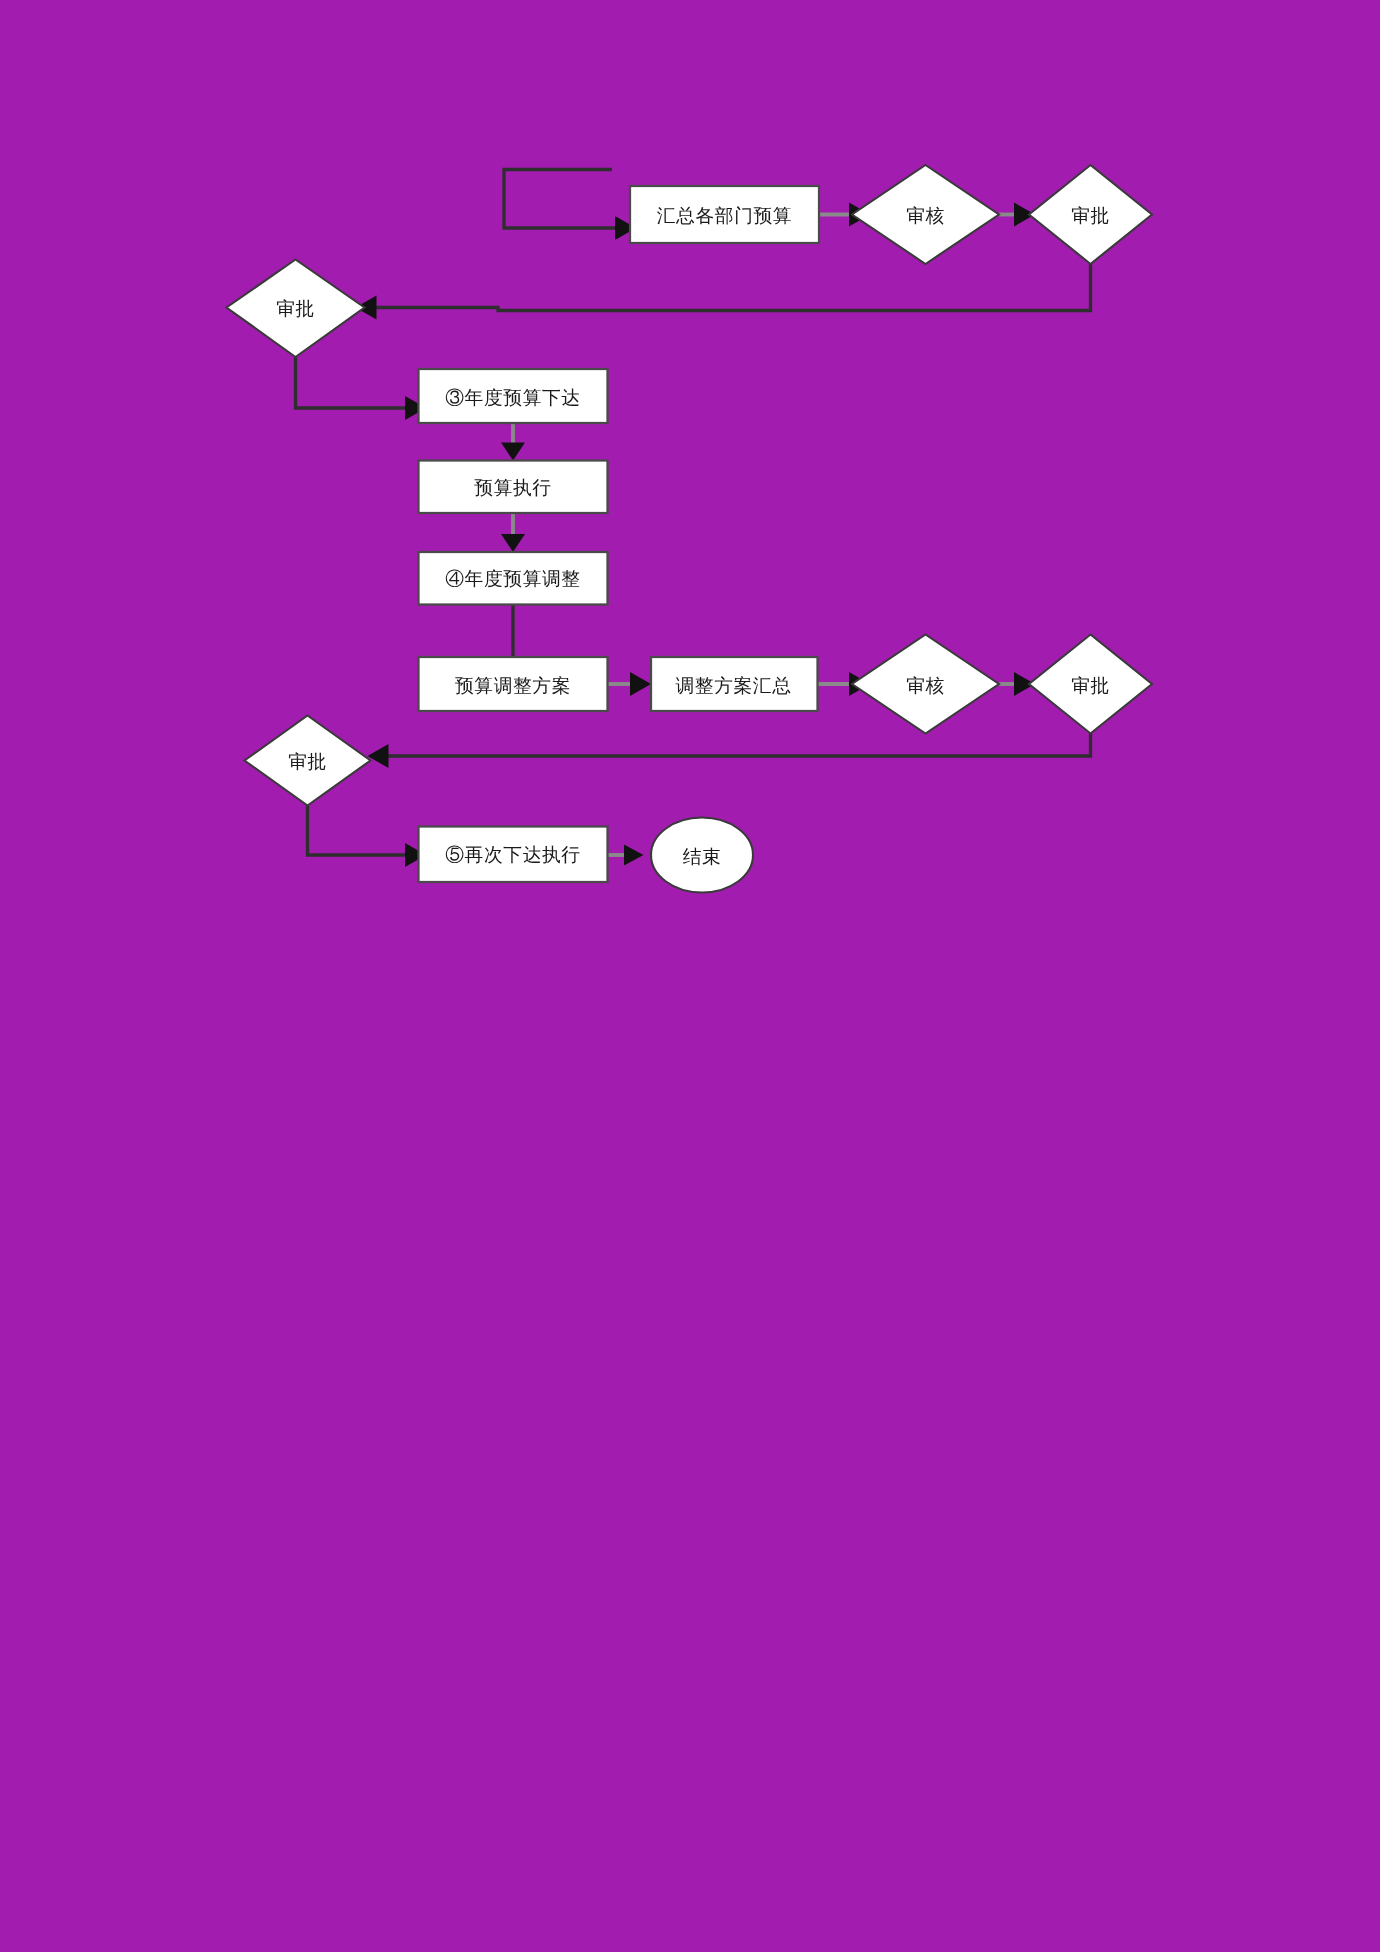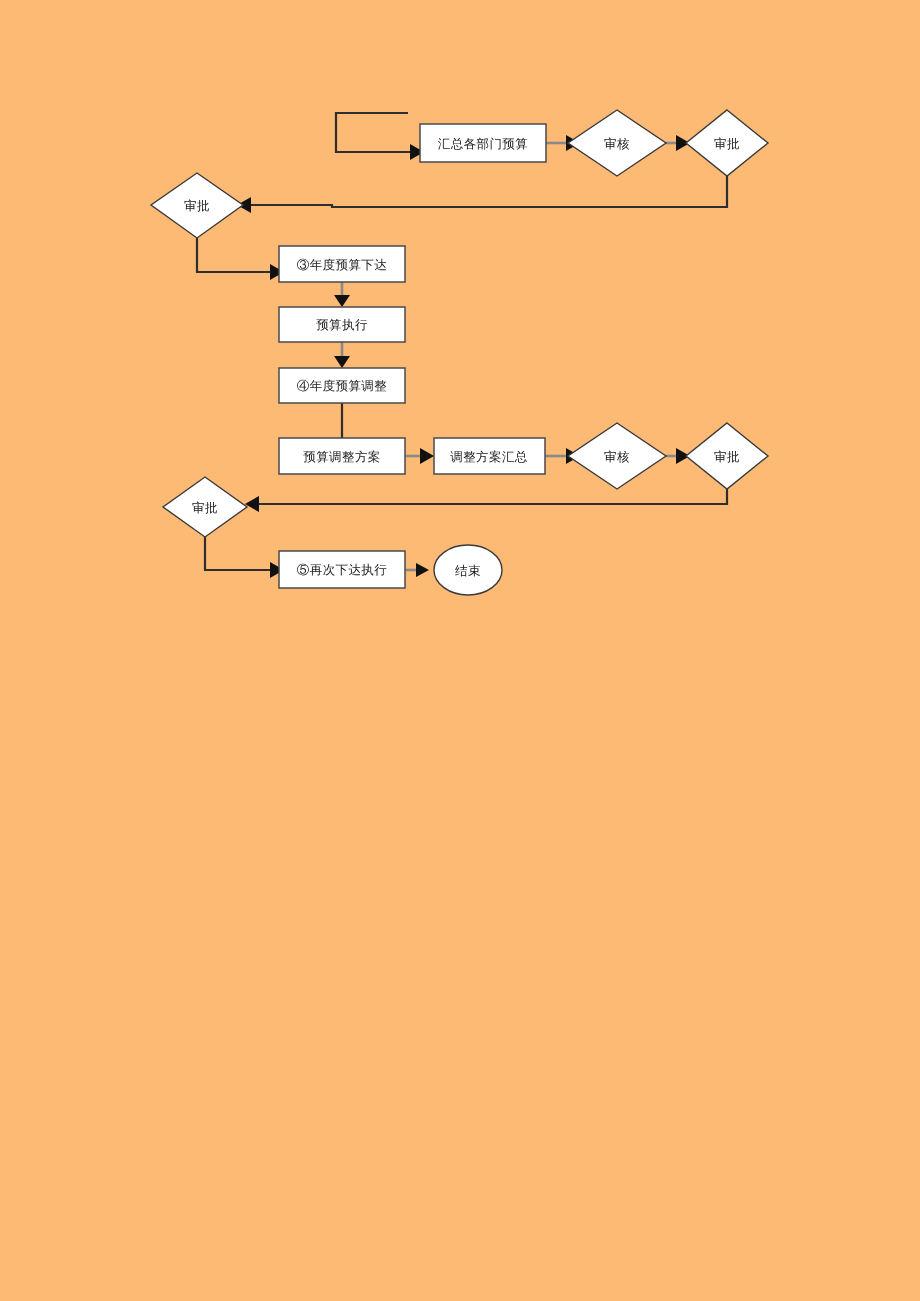--- a/index.html
+++ b/index.html
@@ -11,21 +11,21 @@
     width: 920px;
     height: 1301px;
     font-family: "Liberation Serif", "DejaVu Serif", serif;
     position: relative;
     overflow: hidden;
   }
   #flow-page {
     position: relative;
     width: 920px;
     height: 1301px;
-    background: #fdba74;
+    background: #a21caf;
   }
   svg.flow-canvas {
     position: absolute;
     top: 0;
     left: 0;
     width: 920px;
     height: 1301px;
     display: block;
   }
   .node-shape {

